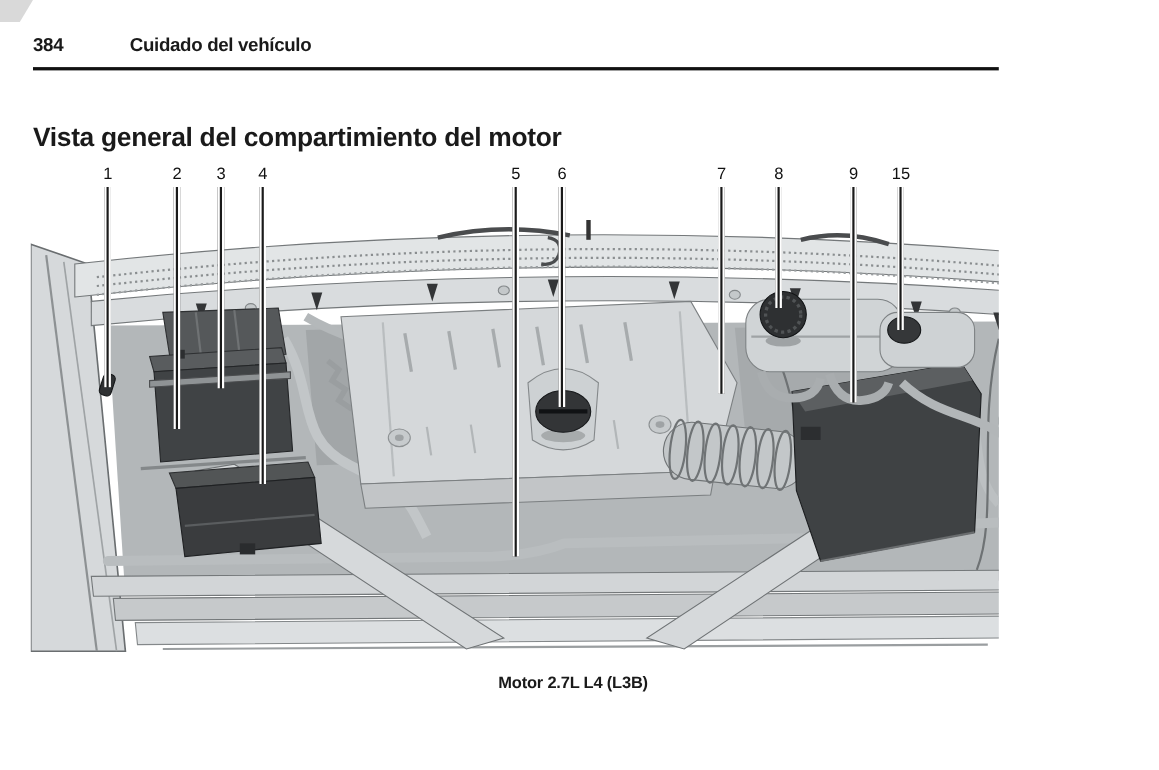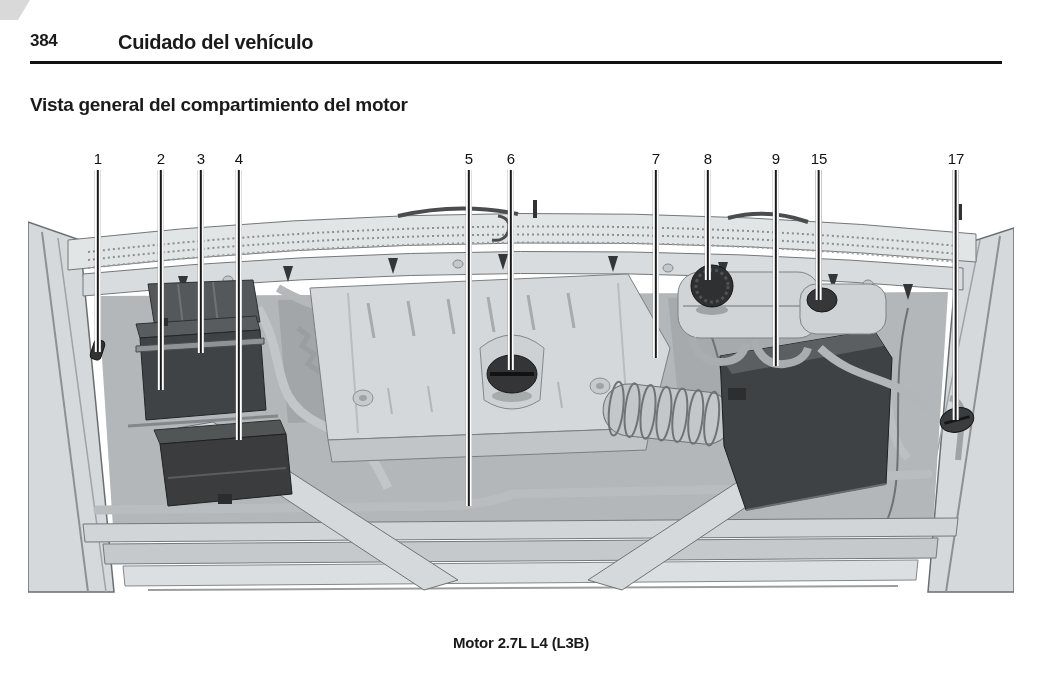--- a/index.html
+++ b/index.html
@@ -1,25 +1,25 @@
 <!DOCTYPE html>
 <html><head>
 <meta charset="utf-8">
 <style>
   html,body{margin:0;padding:0;background:#ffffff;}
-  .page{position:relative;width:1054px;height:700px;background:#fff;overflow:hidden;
+  .page{position:relative;width:908px;height:700px;background:#fff;overflow:hidden;
         font-family:"Liberation Sans",sans-serif;color:#1a1a1a;}
   .corner-artifact{position:absolute;left:0;top:0;width:30px;height:20px;background:#d9d9d9;
         clip-path:polygon(0 0,100% 0,60% 100%,0 100%);}
   .hdr-num{position:absolute;left:30px;top:31px;font-size:17px;font-weight:bold;letter-spacing:-0.3px;}
-  .hdr-sec{position:absolute;left:118px;top:31px;font-size:20px;font-weight:bold;letter-spacing:-0.3px;}
+  .hdr-sec{position:absolute;left:118px;top:31px;font-size:17px;font-weight:bold;letter-spacing:-0.3px;}
   .hdr-rule{position:absolute;left:30px;top:61px;width:972px;height:3px;background:#111;}
-  .heading{position:absolute;left:30px;top:94px;font-size:19px;font-weight:bold;letter-spacing:-0.3px;}
+  .heading{position:absolute;left:30px;top:112px;font-size:24px;font-weight:bold;letter-spacing:-0.3px;}
   .figure{position:absolute;left:28px;top:188px;width:986px;height:406px;}
-  .caption{position:absolute;left:28px;top:634px;width:986px;text-align:center;
+  .caption{position:absolute;left:28px;top:612px;width:986px;text-align:center;
            font-size:15px;font-weight:bold;letter-spacing:-0.2px;}
   .callout{position:absolute;top:150px;display:flex;flex-direction:column;align-items:center;
            transform:translateX(-50%);}
   .callout .num{font-size:15px;line-height:18px;color:#111;}
   .callout .line{width:2px;background:#1a1a1a;border-left:2px solid #fff;border-right:2px solid #fff;margin-top:2px;}
 </style>
 </head>
 <body>
 
 <div class="page">

